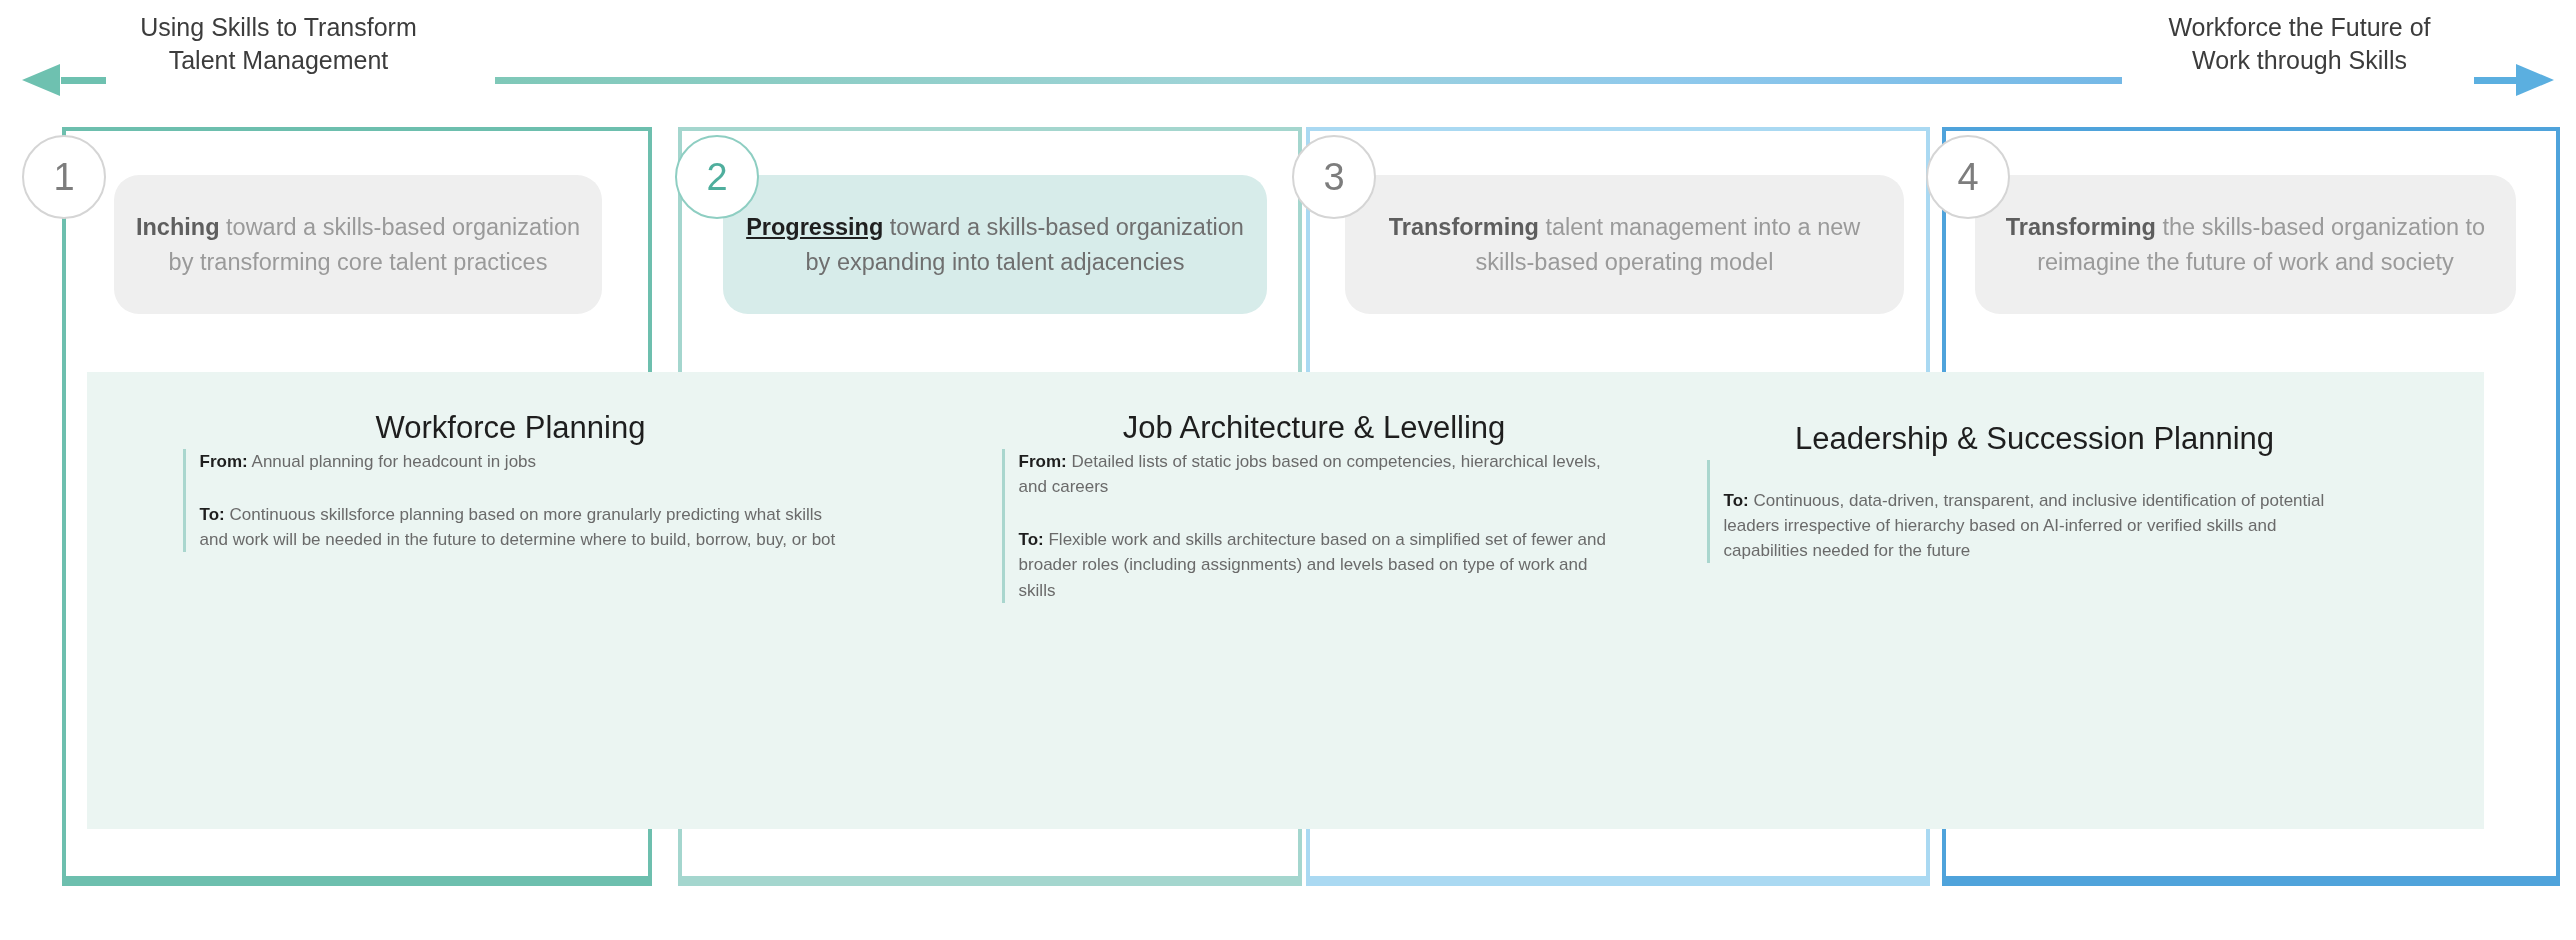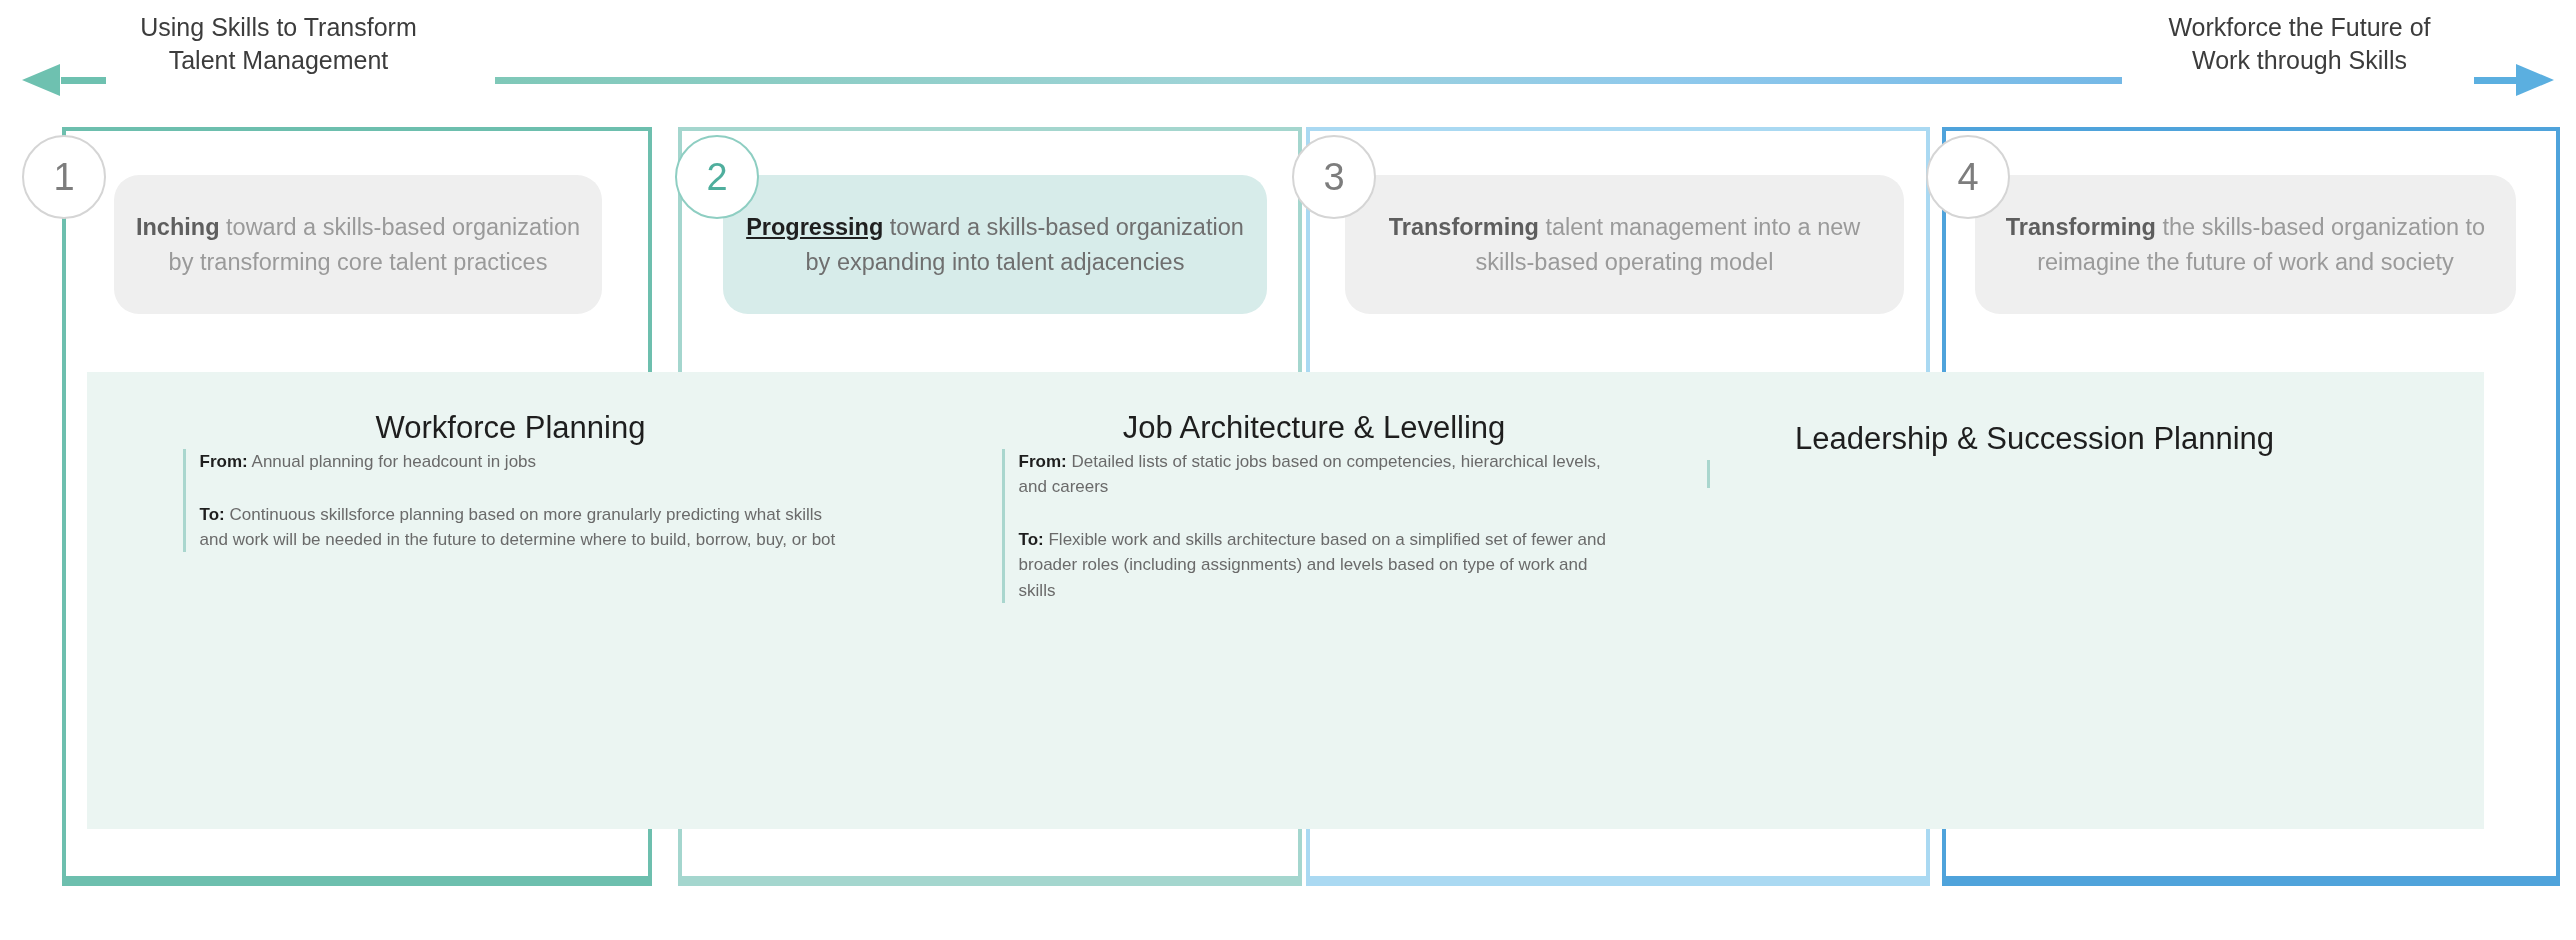--- a/index.html
+++ b/index.html
@@ -212,20 +212,21 @@
       <p class="practice-line"><b>From:</b><span>  Detailed lists of static jobs based on competencies, hierarchical levels, and careers</span></p>
       <div class="practice-gap"></div>
       <p class="practice-line"><b>To:</b><span> Flexible work and skills architecture based on a simplified set of fewer and broader roles (including assignments) and levels based on type of work and skills</span></p>
     </div>
   </div>
 
   <div class="practice-block" id="practice-block-3">
     <div class="practice-title">Leadership &amp; Succession Planning</div>
     <div class="practice-body">
       <div class="practice-gap"></div>
+      <p class="practice-line"><b>To:</b><span> Continuous, data-driven, transparent, and inclusive identification of potential leaders irrespective of hierarchy based on AI-inferred or verified skills and capabilities needed for the future</span></p>
     </div>
   </div>
 </div>
 
 <div class="stage-card" id="stage-card-1">
   <div class="stage-text"><b>Inching</b><span> toward a skills-based organization by transforming core talent practices</span></div>
 </div>
 <div class="stage-card" id="stage-card-2">
   <div class="stage-text"><b>Progressing</b><span> toward a skills-based organization by expanding into talent adjacencies</span></div>
 </div>

